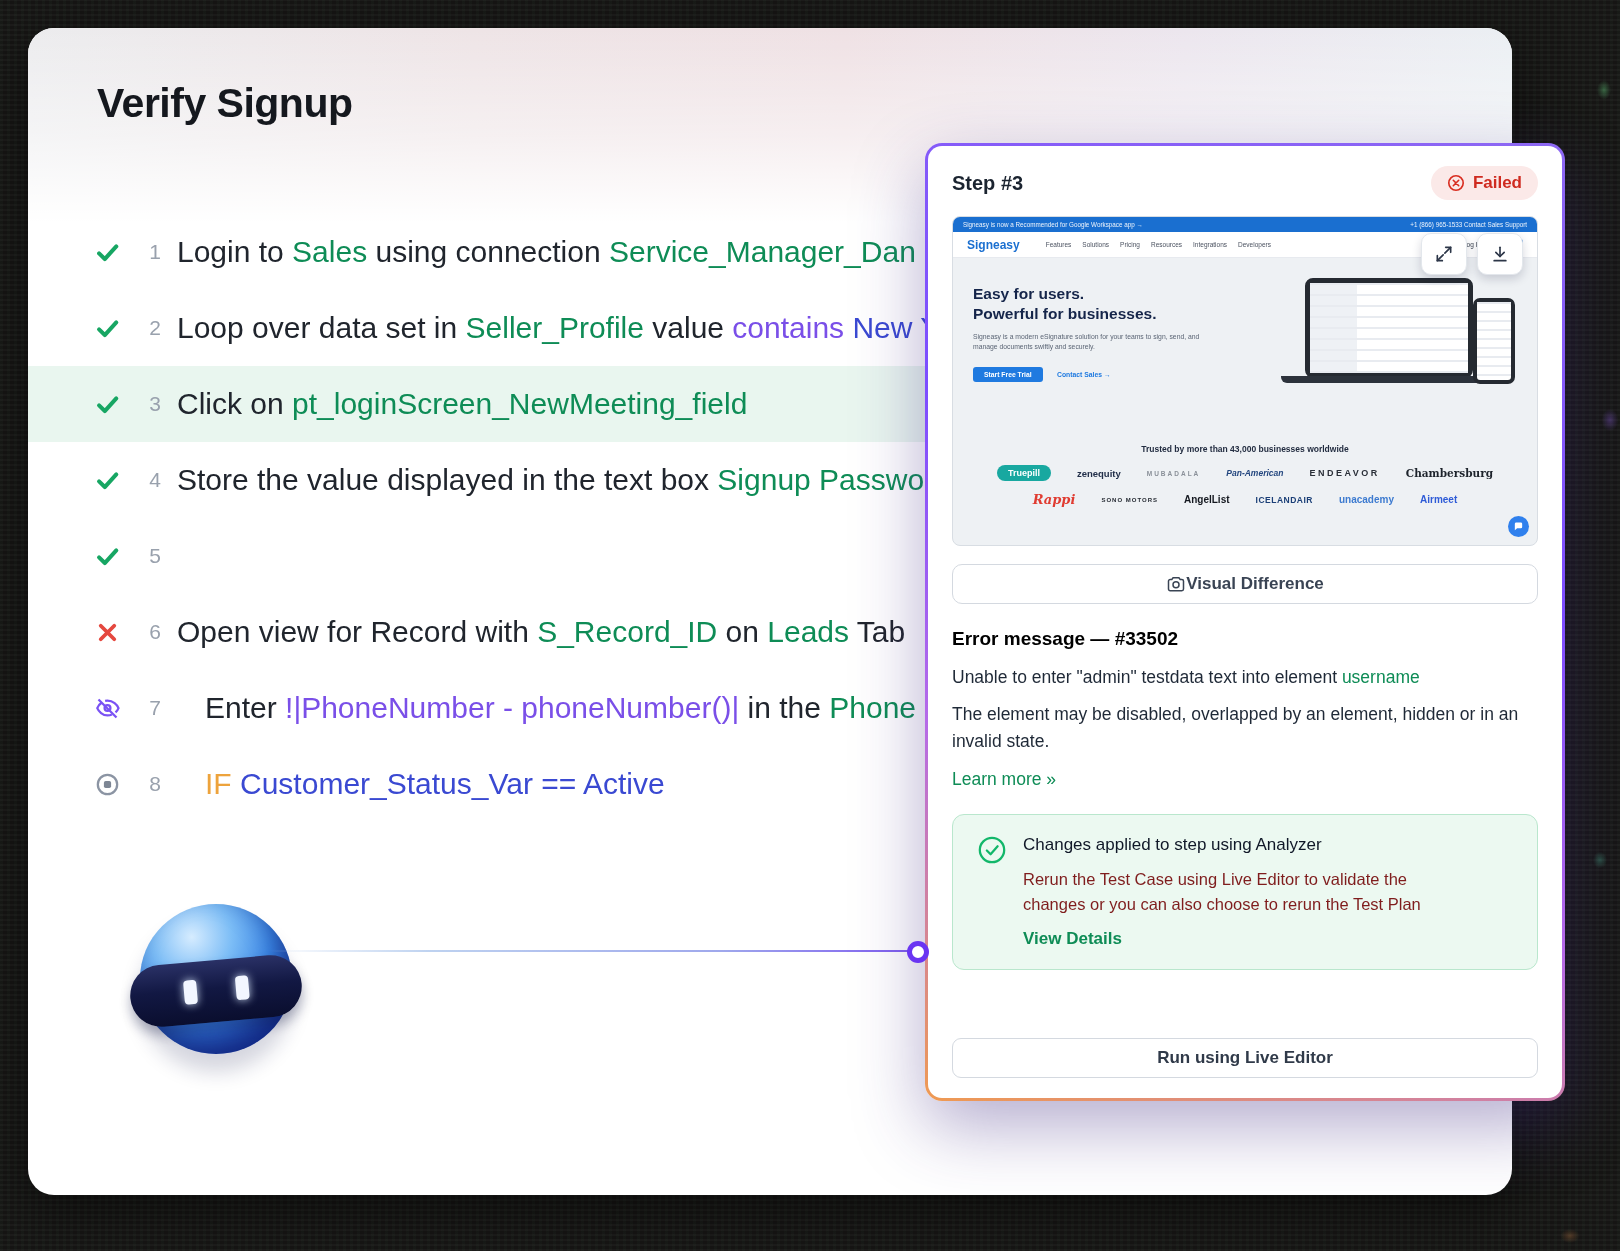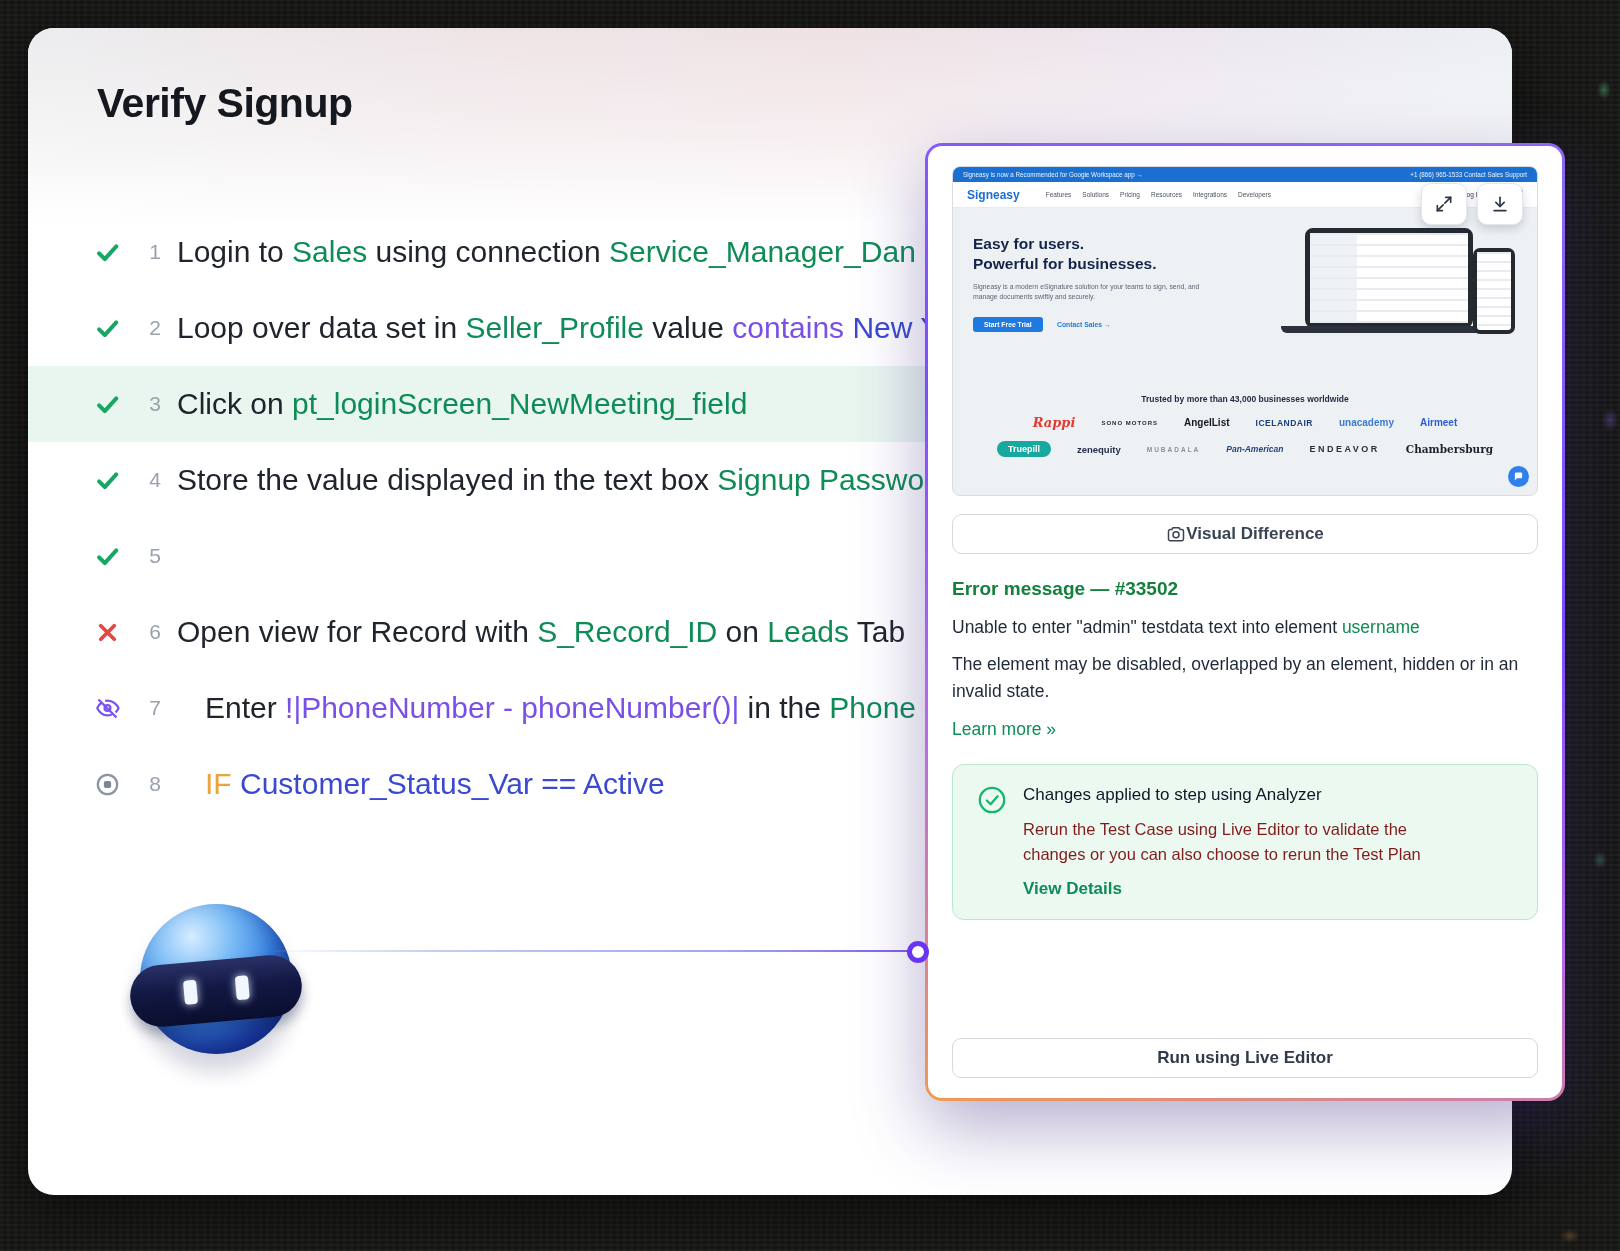--- a/index.html
+++ b/index.html
@@ -98,21 +98,21 @@
   .shot-btn{position:absolute;top:16px;width:46px;height:42px;border-radius:10px;background:#fff;border:1px solid #e3e7ec;box-shadow:0 4px 10px rgba(20,30,60,.18);display:flex;align-items:center;justify-content:center;cursor:pointer;}
   .shot-btn.expand{right:70px;}
   .shot-btn.download{right:14px;}
   .shot-btn svg{width:20px;height:20px;}
   .chat-bubble{position:absolute;right:8px;bottom:8px;width:21px;height:21px;border-radius:50%;background:#2f80ed;display:flex;align-items:center;justify-content:center;cursor:pointer;}
   .chat-bubble svg{width:11px;height:11px;}
 
   .vd-btn{width:100%;height:40px;border-radius:10px;border:1px solid #d4d9e0;background:#fff;display:flex;align-items:center;justify-content:center;font-size:17px;font-weight:600;color:#3a4454;margin-bottom:24px;cursor:pointer;font-family:inherit;flex:0 0 40px;}
   .vd-btn svg{width:20px;height:20px;}
 
-  .err-title{font-size:19px;font-weight:700;color:#15803d;margin-bottom:14px;}
+  .err-title{font-size:19px;font-weight:700;color:#000000;margin-bottom:14px;}
   .err-line{font-size:17.5px;color:#1f2937;line-height:1.55;margin-bottom:10px;}
   .err-line .green-link{color:#0e8c56;text-decoration:none;cursor:pointer;}
   .err-line.second{margin-bottom:14px;max-width:592px;}
   .learn-more{display:inline-block;font-size:17.5px;color:#0e8c56;margin-bottom:24px;cursor:pointer;text-decoration:none;align-self:flex-start;}
 
   .analyzer-box{background:#ecf9f1;border:1px solid #b9e7cd;border-radius:12px;padding:20px 24px;display:flex;gap:16px;margin-bottom:18px;}
   .ok-icon{flex:0 0 30px;}
   .ok-icon svg{width:30px;height:30px;}
   .an-title{font-size:17px;font-weight:400;color:#101828;margin-bottom:12px;}
   .an-body{font-size:16.5px;color:#7f1d1d;line-height:1.5;max-width:445px;}
@@ -209,20 +209,32 @@
       <div class="robot-eye left"></div>
       <div class="robot-eye right"></div>
     </div>
   </div>
 </div>
 
 <div class="connector-line"></div>
 
 <div class="panel">
   <div class="panel-inner">
+    <div class="panel-head">
+      <div class="panel-title">Step #3</div>
+      <div class="failed-badge">
+        <span style="display:inline-flex;">
+          <svg viewBox="0 0 20 20" fill="none">
+              <circle cx="10" cy="10" r="8" stroke="#d92d20" stroke-width="1.8"></circle>
+              <path d="M7 7l6 6M13 7l-6 6" stroke="#d92d20" stroke-width="1.8" stroke-linecap="round"></path>
+            </svg>
+        </span>
+        <span class="failed-label">Failed</span>
+      </div>
+    </div>
 
     <div class="shot">
       <div class="site-topbar">
         <span>Signeasy is now a Recommended for Google Workspace app →</span>
         <span>+1 (866) 965-1533   Contact Sales   Support</span>
       </div>
       <div class="site-nav">
         <span class="site-brand">Signeasy</span>
         <span class="site-links">
             <span>Features</span>
@@ -252,35 +264,35 @@
               <div class="laptop-screen"></div>
             </div>
           <div class="laptop-base"></div>
           <div class="phone">
               <div class="phone-screen"></div>
             </div>
         </div>
       </div>
       <div class="trusted">Trusted by more than 43,000 businesses worldwide</div>
       <div class="logos">
+          <span class="logo truepill">Truepill</span>
+          <span class="logo zenequity">zenequity</span>
+          <span class="logo mubadala">MUBADALA</span>
+          <span class="logo panam">Pan-American</span>
+          <span class="logo endeavor">ENDEAVOR</span>
+          <span class="logo chambersburg">Chambersburg</span>
+        </div>
+      <div class="logos">
           <span class="logo rappi">Rappi</span>
           <span class="logo sono">SONO MOTORS</span>
           <span class="logo angellist">AngelList</span>
           <span class="logo icelandair">ICELANDAIR</span>
           <span class="logo unacademy">unacademy</span>
           <span class="logo airmeet">Airmeet</span>
         </div>
-      <div class="logos">
-          <span class="logo truepill">Truepill</span>
-          <span class="logo zenequity">zenequity</span>
-          <span class="logo mubadala">MUBADALA</span>
-          <span class="logo panam">Pan-American</span>
-          <span class="logo endeavor">ENDEAVOR</span>
-          <span class="logo chambersburg">Chambersburg</span>
-        </div>
 
       <button class="shot-btn expand">
         <svg viewBox="0 0 24 24" fill="none" stroke="#2c3648" stroke-width="2" stroke-linecap="round" stroke-linejoin="round">
             <path d="M14 4h6v6"></path>
             <path d="M20 4l-7 7"></path>
             <path d="M10 20H4v-6"></path>
             <path d="M4 20l7-7"></path>
           </svg>
       </button>
       <button class="shot-btn download">

